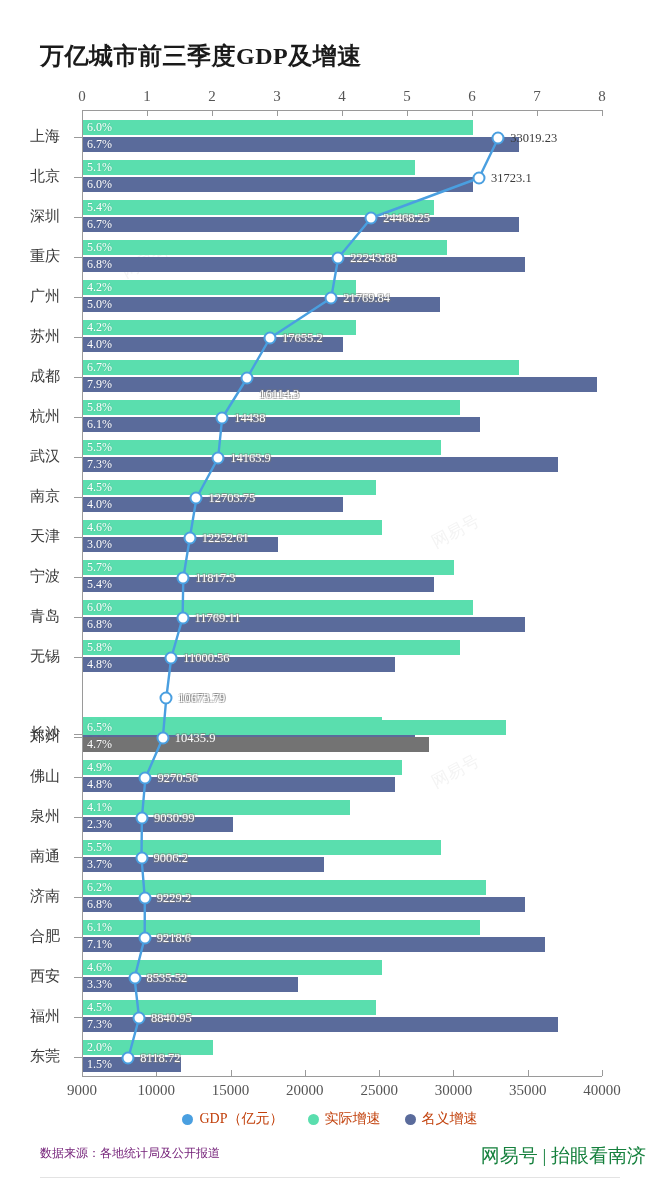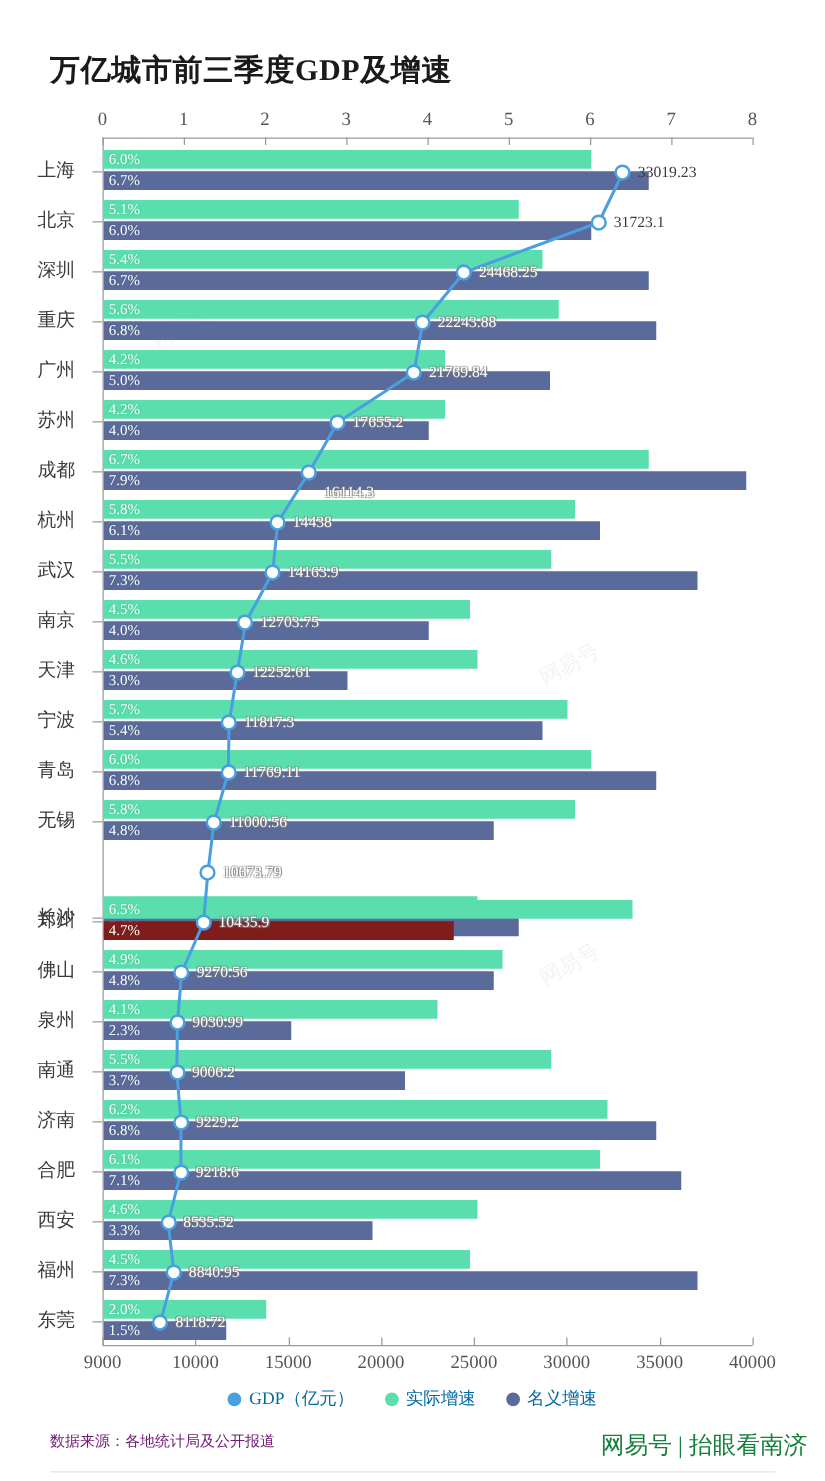--- a/index.html
+++ b/index.html
@@ -80,21 +80,21 @@
   }
 
   
   .legend{
     position:absolute;left:0;top:1110px;width:660px;
     display:flex;justify-content:center;align-items:center;gap:24px;
   }
   .legend-item{display:flex;align-items:center;gap:6px;}
   .legend-dot{width:11px;height:11px;border-radius:50%;display:block;}
   .legend-text{
-    font-size:14px;color:#0369a1;
+    font-size:14px;color:#c2410c;
     font-family:"Liberation Serif","DejaVu Serif",serif;white-space:nowrap;
   }
 
   .source{
     position:absolute;left:40px;top:1145px;
     font-size:12px;color:#701a75;
     font-family:"Liberation Serif","DejaVu Serif",serif;white-space:nowrap;
   }
   .footrule{position:absolute;left:40px;top:1177px;width:580px;height:1px;background:#e3e3e3;}
   .watermark{
@@ -308,21 +308,21 @@
       <div class="bar nominal" style="width: 331.5px; background: rgb(90, 107, 155);">
         <span class="barval">5.1%</span>
       </div>
     </div>
     <div class="row" style="top: 718px;">
       <div class="citylabel">郑州</div>
       <div class="citytick"></div>
       <div class="bar real" style="width: 422.5px; background: rgb(90, 222, 174);">
         <span class="barval">6.5%</span>
       </div>
-      <div class="bar nominal" style="width: 280px; background: #7f1d1d;">
+      <div class="bar nominal" style="width: 346px; background: #737373;">
         <span class="barval">4.7%</span>
       </div>
     </div>
     <div class="row" style="top: 758px;">
       <div class="citylabel">佛山</div>
       <div class="citytick"></div>
       <div class="bar real" style="width: 318.5px; background: rgb(90, 222, 174);">
         <span class="barval">4.9%</span>
       </div>
       <div class="bar nominal" style="width: 312px; background: rgb(90, 107, 155);">

